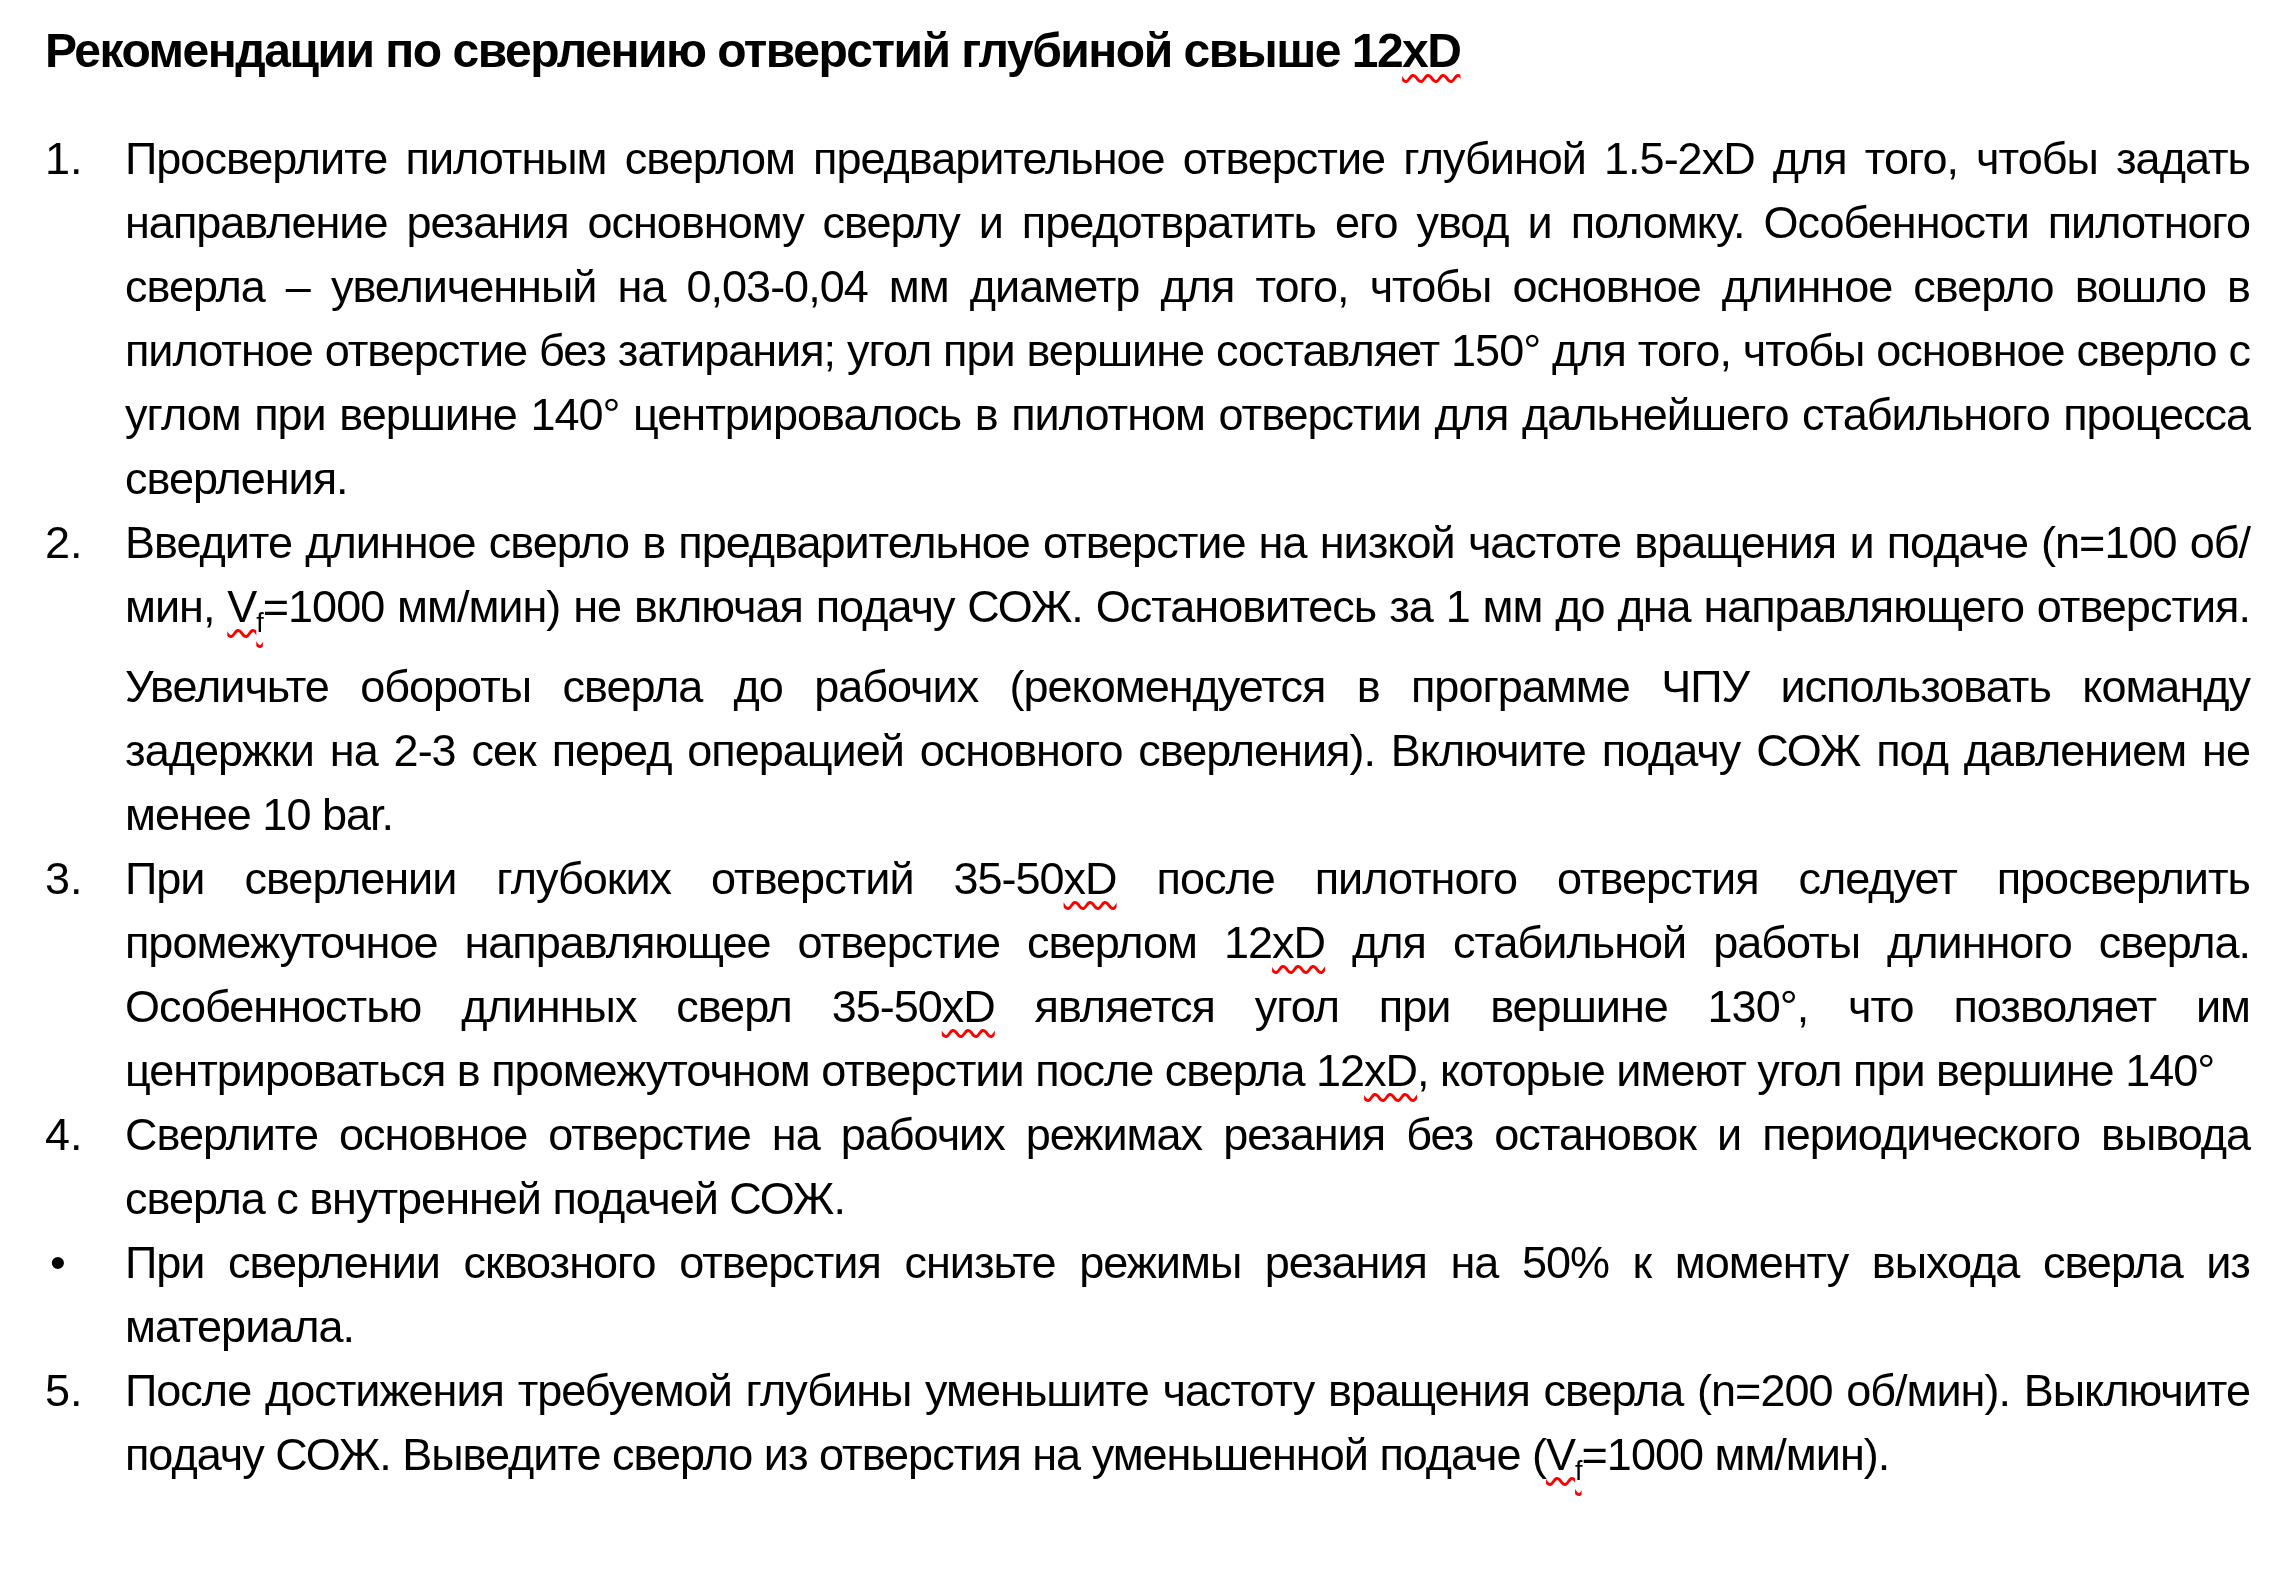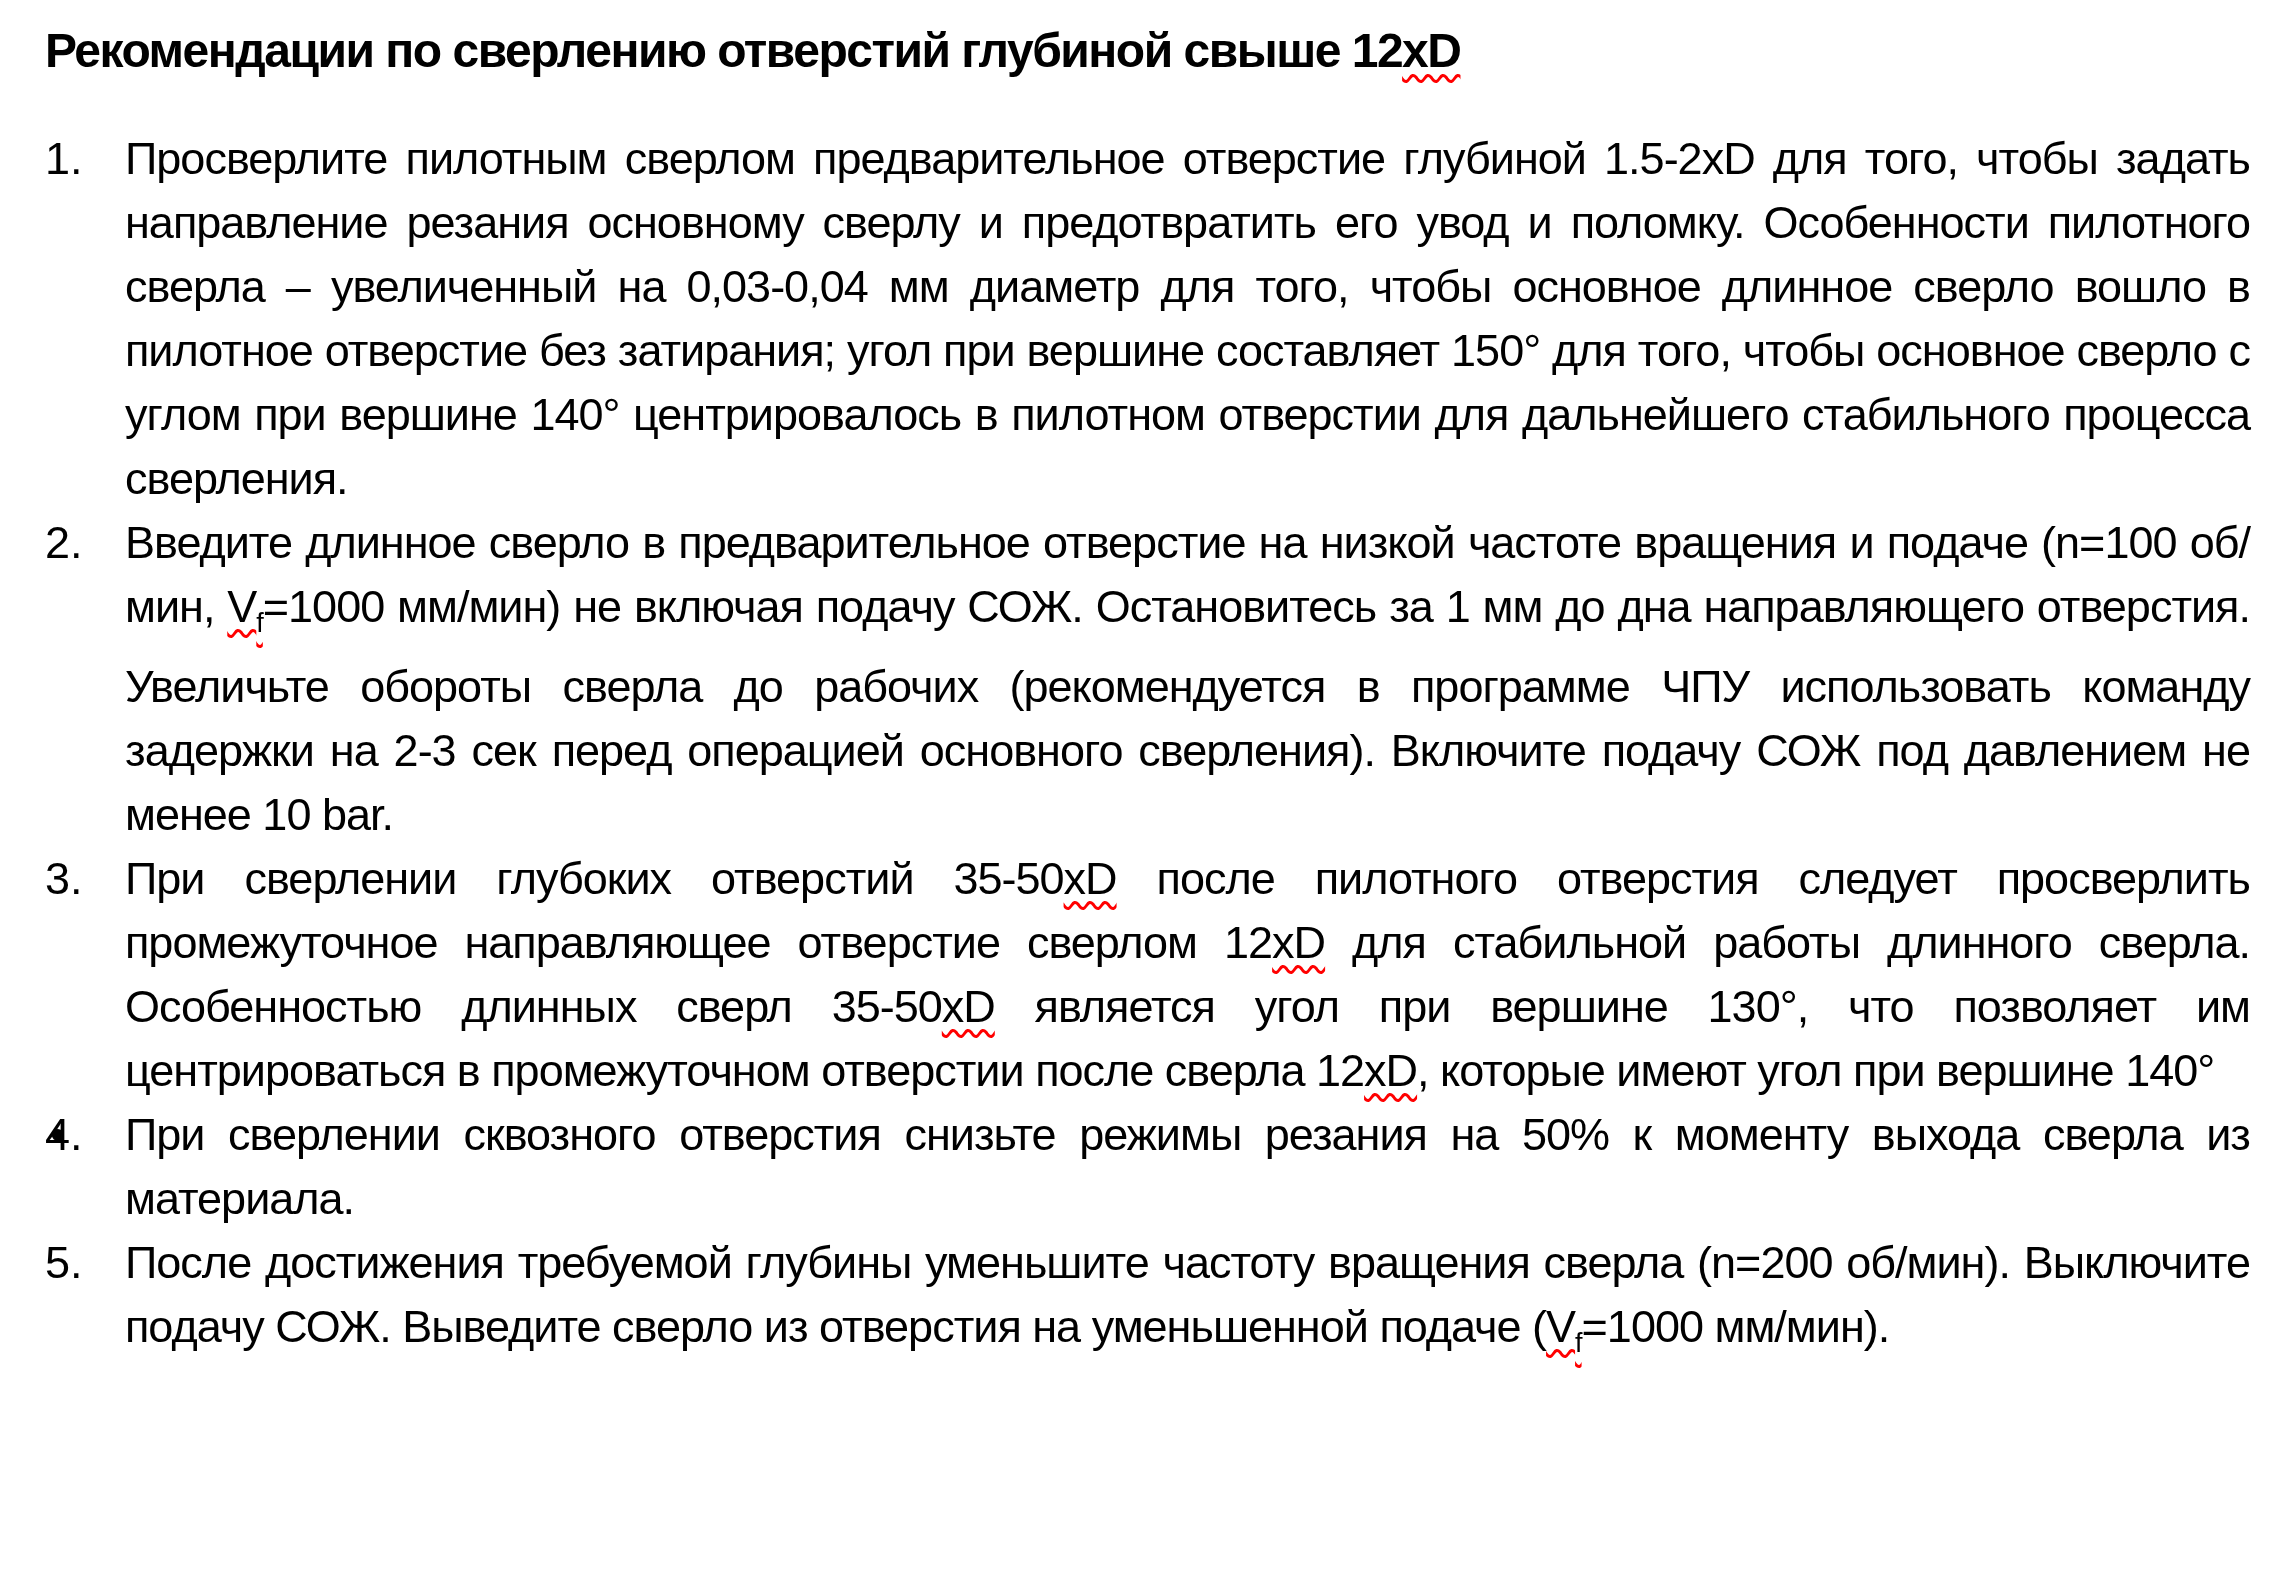--- a/index.html
+++ b/index.html
@@ -78,20 +78,21 @@
       <span class="body-text"><span>Введите длинное сверло в предварительное отверстие на низкой частоте вращения и подаче (n=100 об/мин, </span><span class="misspell">V</span><span class="misspell sub">f</span><span>=1000 мм/мин) не включая подачу СОЖ. Остановитесь за 1 мм до дна направляющего отверстия. Увеличьте обороты сверла до рабочих (рекомендуется в программе ЧПУ использовать команду задержки на 2-3 сек перед операцией основного сверления). Включите подачу СОЖ под давлением не менее 10 bar.</span></span>
     </div>
 
     <div class="item">
       <span class="marker">3.</span>
       <span class="body-text"><span>При сверлении глубоких отверстий 35-50</span><span class="misspell">xD</span><span> после пилотного отверстия следует просверлить промежуточное направляющее отверстие сверлом 12</span><span class="misspell">xD</span><span> для стабильной работы длинного сверла. Особенностью длинных сверл 35-50</span><span class="misspell">xD</span><span> является угол при вершине 130°, что позволяет им центрироваться в промежуточном отверстии после сверла 12</span><span class="misspell">xD</span><span>, которые имеют угол при вершине 140°</span></span>
     </div>
 
     <div class="item">
       <span class="marker">4.</span>
+      <span class="body-text"><span>Сверлите основное отверстие на рабочих режимах резания без остановок и периодического вывода сверла с внутренней подачей СОЖ.</span></span>
     </div>
 
     <div class="item bullet">
       <span class="marker">•</span>
       <span class="body-text"><span>При сверлении сквозного отверстия снизьте режимы резания на 50% к моменту выхода сверла из материала.</span></span>
     </div>
 
     <div class="item">
       <span class="marker">5.</span>
       <span class="body-text"><span>После достижения требуемой глубины уменьшите частоту вращения сверла (n=200 об/мин). Выключите подачу СОЖ. Выведите сверло из отверстия на уменьшенной подаче (</span><span class="misspell">V</span><span class="misspell sub">f</span><span>=1000 мм/мин).</span></span>

